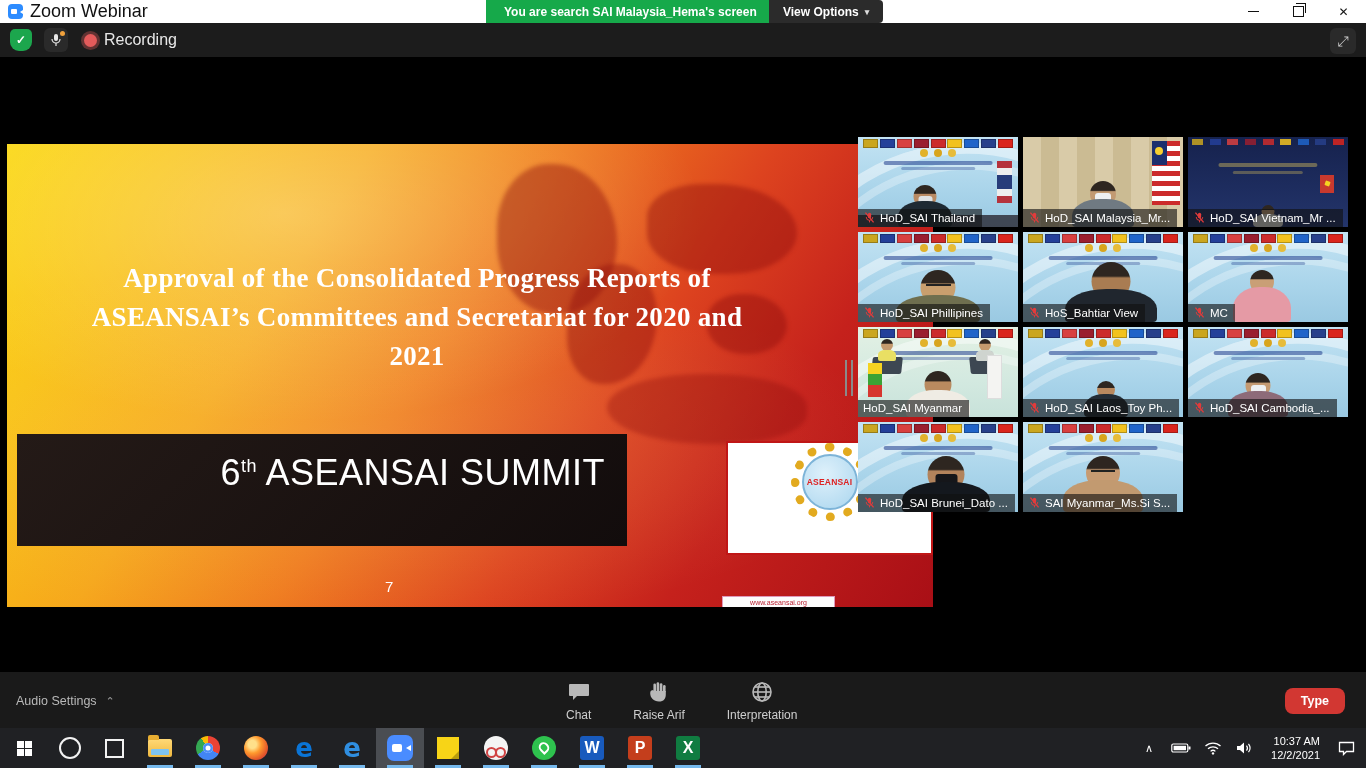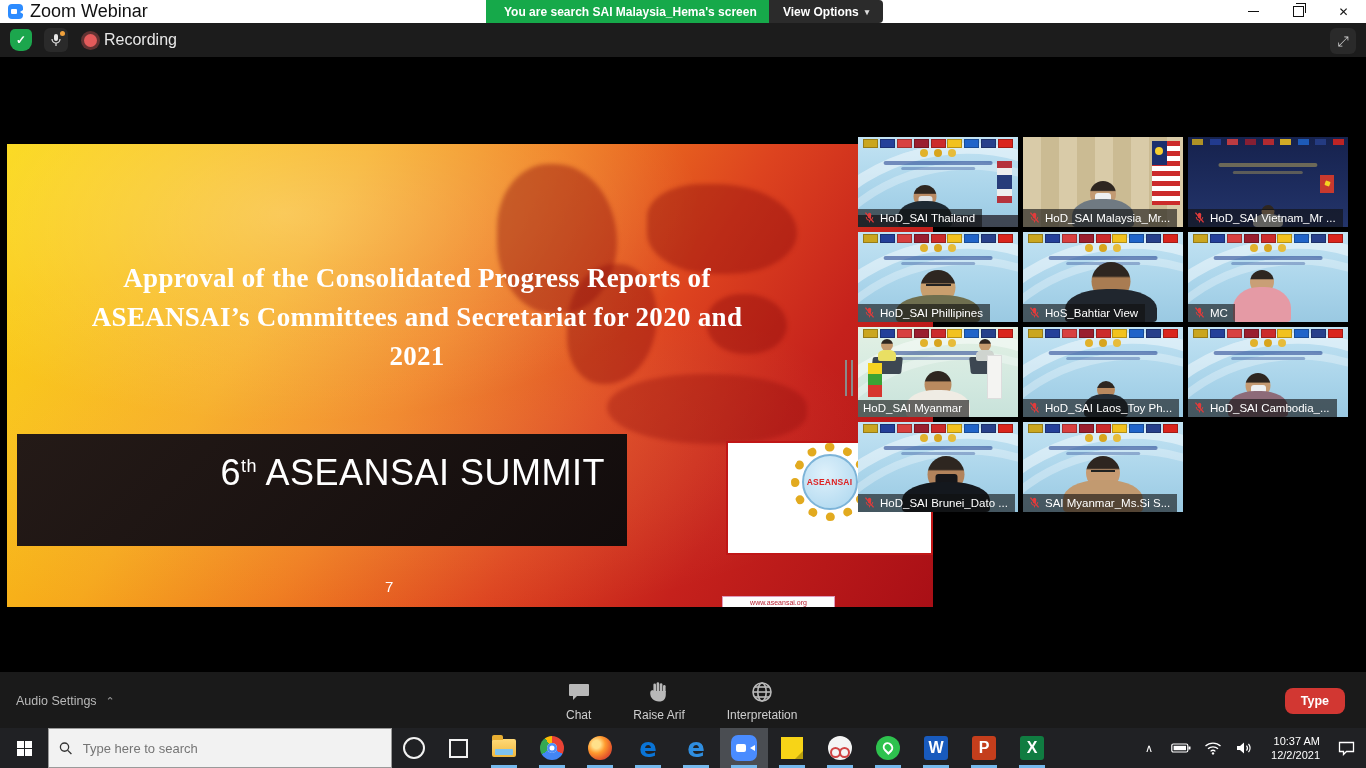--- a/index.html
+++ b/index.html
@@ -663,27 +663,20 @@
 
   <div class="taskbar">
     <div class="startbtn">
       <span class="winlogo">
           <i></i>
           <i></i>
           <i></i>
           <i></i>
         </span>
     </div>
-    <div class="searchbox">
-      <svg width="15" height="15" viewBox="0 0 15 15">
-        <circle cx="6" cy="6" r="4.5" stroke="#333" fill="none" stroke-width="1.4"></circle>
-        <line x1="9.5" y1="9.5" x2="13.5" y2="13.5" stroke="#333" stroke-width="1.4"></line>
-      </svg>
-      <input type="text" placeholder="Type here to search" style="">
-    </div>
     <div class="tb-ico">
         <span class="cortana"></span>
       </div>
     <div class="tb-ico">
         <span class="taskview"></span>
       </div>
     <div class="apps" id="taskbar-apps">
         <div class="appbtn">
           <span class="folder"></span>
           <span class="runline"></span>

